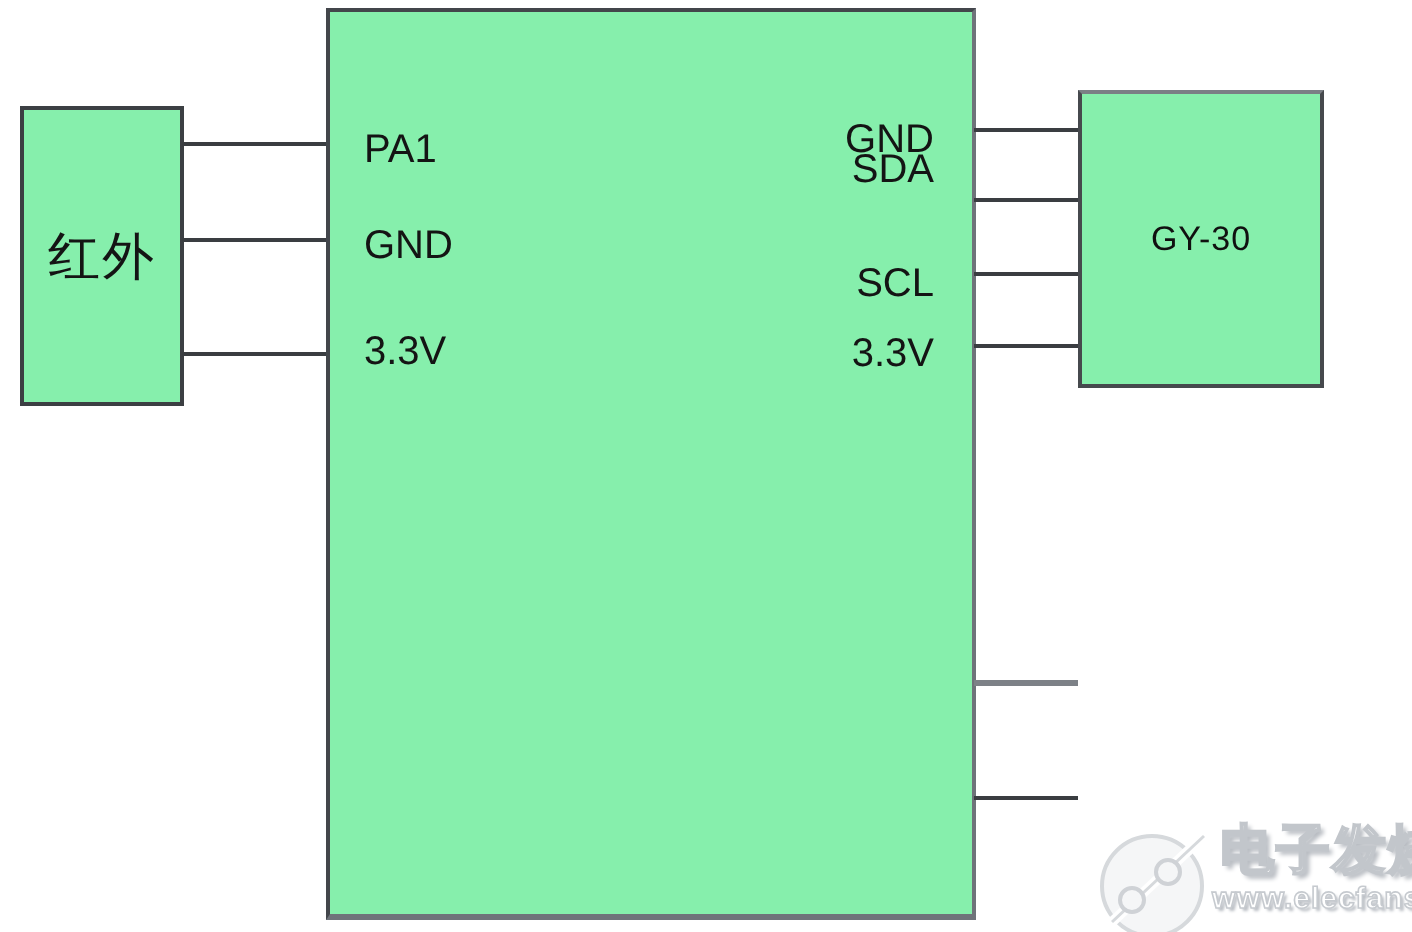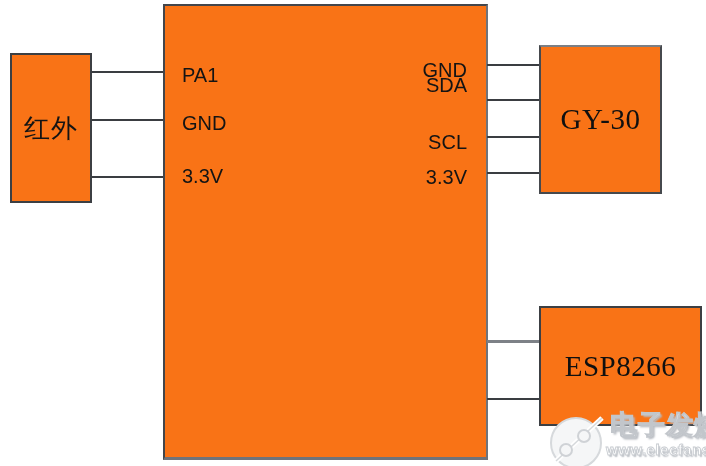--- a/index.html
+++ b/index.html
@@ -15,21 +15,21 @@
   }
   .canvas {
     position: relative;
     width: 706px;
     height: 466px;
     background: #ffffff;
   }
   .box {
     position: absolute;
     box-sizing: border-box;
-    background: #f97316;
+    background: #86efac;
     display: flex;
     align-items: center;
     justify-content: center;
   }
   
   .box-ir {
     left: 10px;
     top: 53px;
     width: 82px;
     height: 150px;
@@ -65,24 +65,23 @@
   }
   
   .box-esp {
     left: 539px;
     top: 306px;
     width: 163px;
     height: 120px;
     border: 2px solid #3c3f43;
   }
   .box-label {
-    font-size: 29px;
+    font-size: 17px;
     color: #101010;
     letter-spacing: 0.5px;
-    font-family: Liberation Serif, serif;
   }
   
   .pin {
     position: absolute;
     font-size: 20px;
     line-height: 20px;
     color: #141414;
     white-space: nowrap;
   }
   .pin-left   { left: 182px; }
@@ -169,23 +168,20 @@
 
   <span class="pin pin-right pin-gndr">GND</span>
   <span class="pin pin-right pin-sda">SDA</span>
   <span class="pin pin-right pin-scl">SCL</span>
   <span class="pin pin-right pin-33r">3.3V</span>
 
   <div class="box box-gy">
     <span class="box-label">GY-30</span>
   </div>
 
-  <div class="box box-esp">
-    <span class="box-label">ESP8266</span>
-  </div>
 
   <div class="wire wire-ir w-ir1"></div>
   <div class="wire wire-ir w-ir2"></div>
   <div class="wire wire-ir w-ir3"></div>
 
   <div class="wire wire-gy w-gy1"></div>
   <div class="wire wire-gy w-gy2"></div>
   <div class="wire wire-gy w-gy3"></div>
   <div class="wire wire-gy w-gy4"></div>
 

